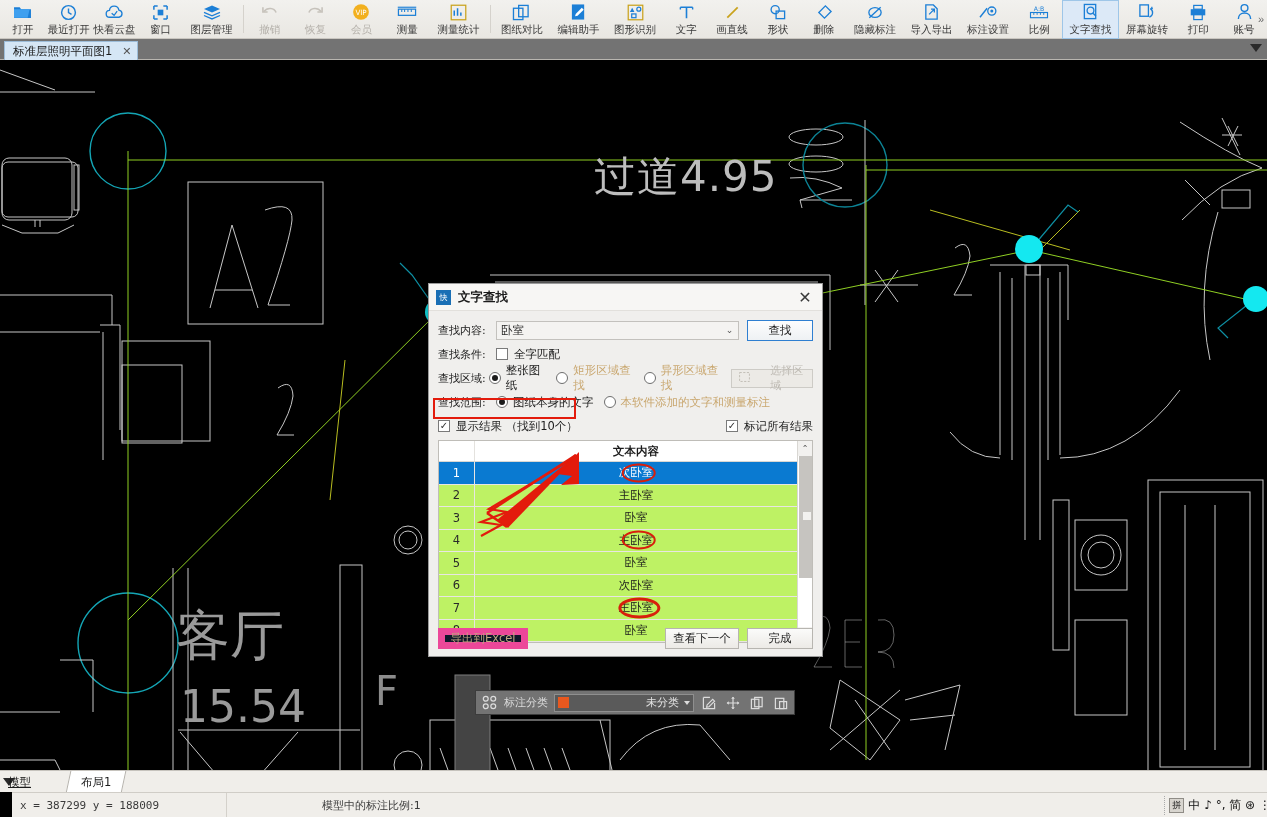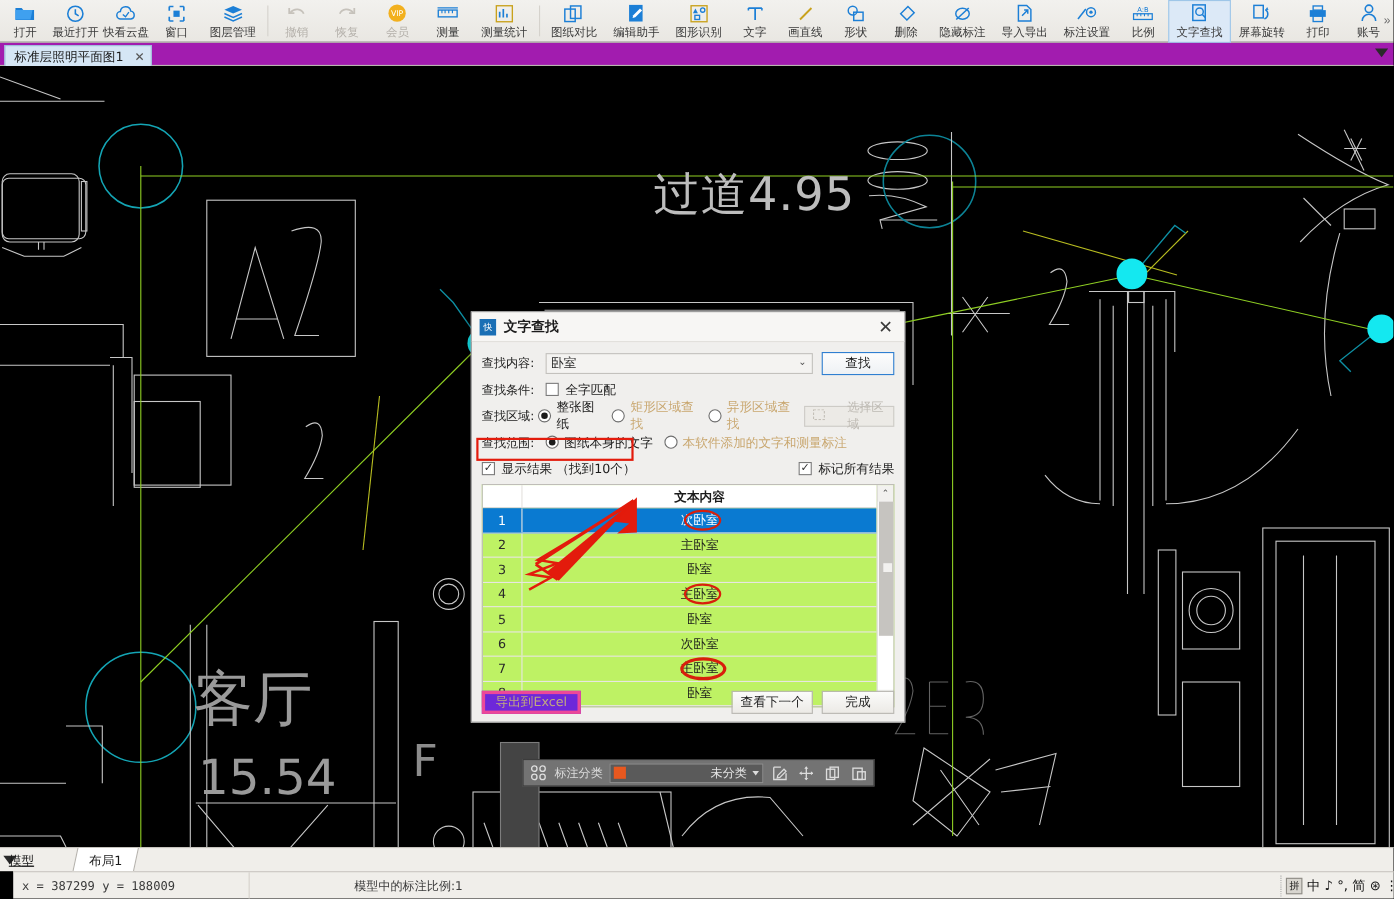--- a/index.html
+++ b/index.html
@@ -36,21 +36,21 @@
   .rb-item.dim .rb-lbl { color: #b4b0aa; }
   .rb-sep { width: 1px; background: #d5d2cc; margin: 5px 3px; }
   .rb-overflow {
     position: absolute; right: 3px; top: 13px;
     font-size: 11px; color: #6b6b6b;
   }
 
   
   .tabbar {
     position: absolute; left: 0; top: 39px; width: 1267px; height: 21px;
-    background: #a21caf; border-bottom: 1px solid #b9b6b0;
+    background: #737373; border-bottom: 1px solid #b9b6b0;
   }
   .doctab {
     position: absolute; left: 4px; top: 2px; height: 19px;
     background: #d5e6f5; border: 1px solid #9dbdd9; border-bottom: none;
     display: flex; align-items: center; padding: 0 5px 0 8px; gap: 10px;
   }
   .doctab .dt-label { font-size: 11.5px; color: #1b1b1b; font-family: "DejaVu Sans", sans-serif; }
   .doctab .dt-close { font-size: 11px; color: #555; cursor: default; }
   .tab-dd {
     position: absolute; right: 5px; top: 5px;
@@ -152,21 +152,21 @@
     display:flex; align-items:center; padding:0 0 0 4px;
   }
   .combo-val { flex:1; font-size:11.5px; color:#2a2a2a; }
   .combo-caret { width:17px; text-align:center; font-size:9px; color:#555; }
   .btn {
     height: 21px; min-width: 66px; background: linear-gradient(#fbfbfa,#eceae6);
     border: 1px solid #b7b5b0; font-size:11.5px; color:#1b1b1b;
     display:flex;align-items:center;justify-content:center;
   }
   .btn.primary { border: 1px solid #2f7fd1; background: linear-gradient(#fdfdfd,#eef1f4); }
-  .btn.disabled { color:#c3a97f; background:#6d28d9; border:3px solid #ec4899; }
+  .btn.disabled { color:#c3a97f; background:#0f172a; border:7px solid #ec4899; }
   .btn-find { margin-left: 8px; width: 66px; }
 
   .chk {
     width: 12px; height: 12px; border: 1px solid #7a7a7a; background:#fff;
     display:flex; align-items:center; justify-content:center; flex:none;
   }
   .chk.on::after {
     content:"✓"; font-size:10px; color:#303030; line-height:1;
   }
   .chk-lbl { font-size:11.5px; color:#1b1b1b; margin-left:6px; }

